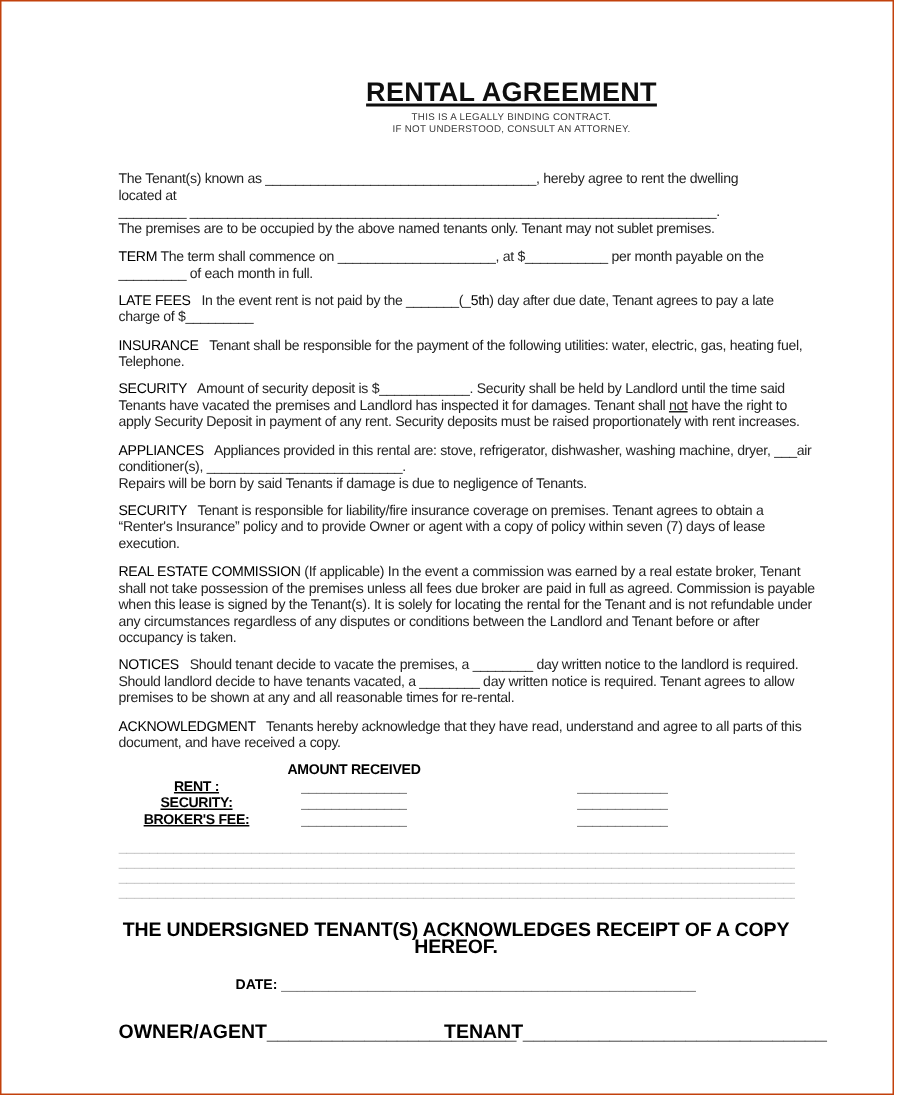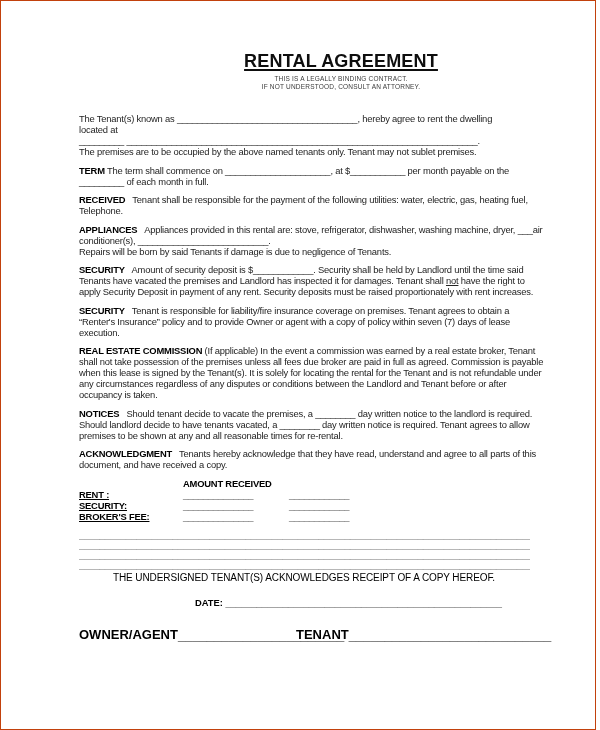--- a/index.html
+++ b/index.html
@@ -19,37 +19,37 @@
   .doc-subtitle {
     margin-top:4px; text-align:center; position:relative; left:31px;
     font-size:6.5px; line-height:8px; letter-spacing:.2px; color:#3a3a3a;
   }
 
   .sections { margin-top:22px; }
   .section {
     margin:0 0 7.5px 0; font-size:9.4px; line-height:11px;
     letter-spacing:-0.2px; white-space:pre; color:#242424;
   }
-  .rb { font-weight:700; color:#000;text-align:right; }
+  .rb { font-weight:400; color:#000;text-align:right; }
   .ru { text-decoration:underline; }
 
-  .pay-table { font-size:9.4px; line-height:11px; letter-spacing:-0.2px; }
+  .pay-table { font-size:9.4px; line-height:11px; letter-spacing:-0.2px;text-align:center; }
   .pt-row { display:grid; grid-template-columns:104px 106px auto; }
   .pt-row .c0 { font-weight:700; color:#000;text-decoration:underline; }
   .pt-row .hdr { font-weight:700; color:#000; }
   .blank { color:#6b6b6b; }
 
   .rules { margin-top:8px; font-size:9.4px; line-height:10px; color:#8a8a8a; }
   .rule { white-space:pre; overflow:hidden; width:451px; height:10px; }
 
   .undersigned {
-    margin-top:2px; font-size:10px; line-height:11px; font-weight:400;
+    margin-top:15px; font-size:13px; line-height:11px; font-weight:700;
     letter-spacing:-0.1px; text-align:center; position:relative; left:-6px; color:#000;
   }
-  .date-row { margin-top:14px; margin-left:116px; font-size:9.4px; line-height:11px; white-space:pre; }
+  .date-row { margin-top:14px; margin-left:78px; font-size:9.4px; line-height:11px; white-space:pre; }
   .date-row b { color:#000; }
   .sign-row { margin-top:21px; font-size:13px; line-height:11px; white-space:pre; }
   .sign-row b { color:#000; }
   .owner-group { display:inline-block; width:217px; }
 </style>
 </head>
 <body>
 
 <div class="page">
   <div class="content">
@@ -61,28 +61,30 @@
       <div>IF NOT UNDERSTOOD, CONSULT AN ATTORNEY.</div>
     </div>
 
     <div class="sections">
       <p class="section"><span>The Tenant(s) known as ____________________________________, hereby agree to rent the dwelling
 located at
 _________ ______________________________________________________________________.
 The premises are to be occupied by the above named tenants only. Tenant may not sublet premises.</span></p>
       <p class="section"><span class="rb">TERM</span><span> The term shall commence on _____________________, at $___________ per month payable on the
 _________ of each month in full.</span></p>
-      <p class="section"><span class="rb">RECEIVED</span><span>   Tenant shall be responsible for the payment of the following utilities: water, electric, gas, heating fuel,
+      <p class="section"><span class="rb">LATE FEES</span><span>   In the event rent is not paid by the _______(_</span><span class="rb">5th</span><span>) day after due date, Tenant agrees to pay a late
+charge of $_________</span></p>
+      <p class="section"><span class="rb">INSURANCE</span><span>   Tenant shall be responsible for the payment of the following utilities: water, electric, gas, heating fuel,
 Telephone.</span></p>
+      <p class="section"><span class="rb">SECURITY</span><span>   Amount of security deposit is $____________. Security shall be held by Landlord until the time said
+Tenants have vacated the premises and Landlord has inspected it for damages. Tenant shall </span><span class="ru">not</span><span> have the right to
+apply Security Deposit in payment of any rent. Security deposits must be raised proportionately with rent increases.</span></p>
       <p class="section"><span class="rb">APPLIANCES</span><span>   Appliances provided in this rental are: stove, refrigerator, dishwasher, washing machine, dryer, ___air
 conditioner(s), __________________________.
 Repairs will be born by said Tenants if damage is due to negligence of Tenants.</span></p>
-      <p class="section"><span class="rb">SECURITY</span><span>   Amount of security deposit is $____________. Security shall be held by Landlord until the time said
-Tenants have vacated the premises and Landlord has inspected it for damages. Tenant shall </span><span class="ru">not</span><span> have the right to
-apply Security Deposit in payment of any rent. Security deposits must be raised proportionately with rent increases.</span></p>
       <p class="section"><span class="rb">SECURITY</span><span>   Tenant is responsible for liability/fire insurance coverage on premises. Tenant agrees to obtain a
 “Renter's Insurance” policy and to provide Owner or agent with a copy of policy within seven (7) days of lease
 execution.</span></p>
       <p class="section"><span class="rb">REAL ESTATE COMMISSION</span><span> (If applicable) In the event a commission was earned by a real estate broker, Tenant
 shall not take possession of the premises unless all fees due broker are paid in full as agreed. Commission is payable
 when this lease is signed by the Tenant(s). It is solely for locating the rental for the Tenant and is not refundable under
 any circumstances regardless of any disputes or conditions between the Landlord and Tenant before or after
 occupancy is taken.</span></p>
       <p class="section"><span class="rb">NOTICES</span><span>   Should tenant decide to vacate the premises, a ________ day written notice to the landlord is required.
 Should landlord decide to have tenants vacated, a ________ day written notice is required. Tenant agrees to allow

